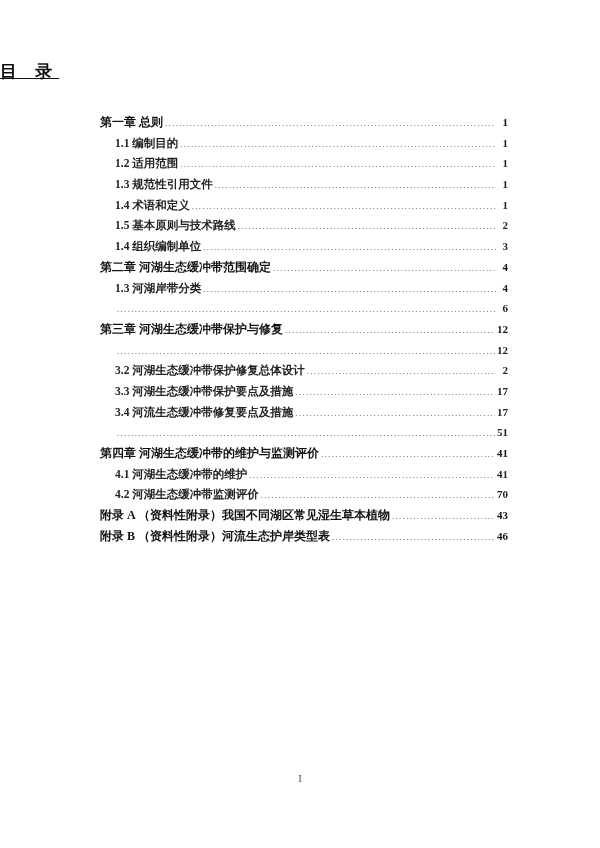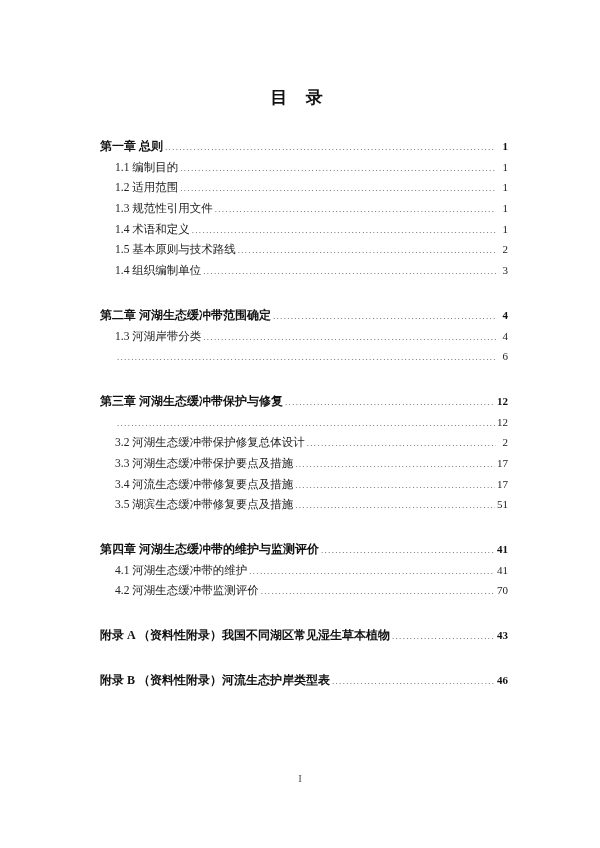--- a/index.html
+++ b/index.html
@@ -6,43 +6,44 @@
   .page{
     position:relative;
     width:600px;height:848px;
     background:#ffffff;
     font-family:"Liberation Serif","DejaVu Serif",serif;
     color:#1b1b1b;
     overflow:hidden;
   }
   .doc-title{
     margin:0;
-    padding-top:86px;
-    text-align:center;
+    padding-top:60px;
+    text-align:left;
     font-size:17px;
     font-weight:bold;
     letter-spacing:7px;
     color:#111;
+    text-decoration:underline;
   }
   .toc{
     position:absolute;
     left:100px;
     right:92px;
     top:112px;
   }
   .toc-row{
     display:flex;
     align-items:baseline;
     height:20.7px;
     font-size:12px;
     line-height:20.7px;
     white-space:nowrap;
   }
-  .toc-row.chapter{font-weight:bold;color:#111;margin-top:24px;}
-  .toc-row.sub{font-weight:normal;font-size:11.5px;padding-left:15px;color:#222;}
+  .toc-row.chapter{font-weight:bold;color:#111;}
+  .toc-row.sub{font-weight:bold;font-size:11.5px;padding-left:15px;color:#222;}
   .toc-label{flex:0 0 auto;}
   .leader{
     flex:1 1 auto;
     overflow:hidden;
     white-space:nowrap;
     margin:0 2px 0 2px;
     color:#3d3d3d;
     font-size:9px;
     letter-spacing:1.3px;
     font-weight:normal;
@@ -157,21 +158,20 @@
       <span class="toc-page">17</span>
     </div>
 
     <div class="toc-row sub">
       <span class="toc-label">3.4 河流生态缓冲带修复要点及措施</span>
       <span class="leader"></span>
       <span class="toc-page">17</span>
     </div>
 
     <div class="toc-row sub">
-      <span class="toc-label">3.5 湖滨生态缓冲带修复要点及措施</span>
       <span class="leader"></span>
       <span class="toc-page">51</span>
     </div>
 
     <div class="toc-row chapter">
       <span class="toc-label">第四章 河湖生态缓冲带的维护与监测评价</span>
       <span class="leader"></span>
       <span class="toc-page">41</span>
     </div>
 

